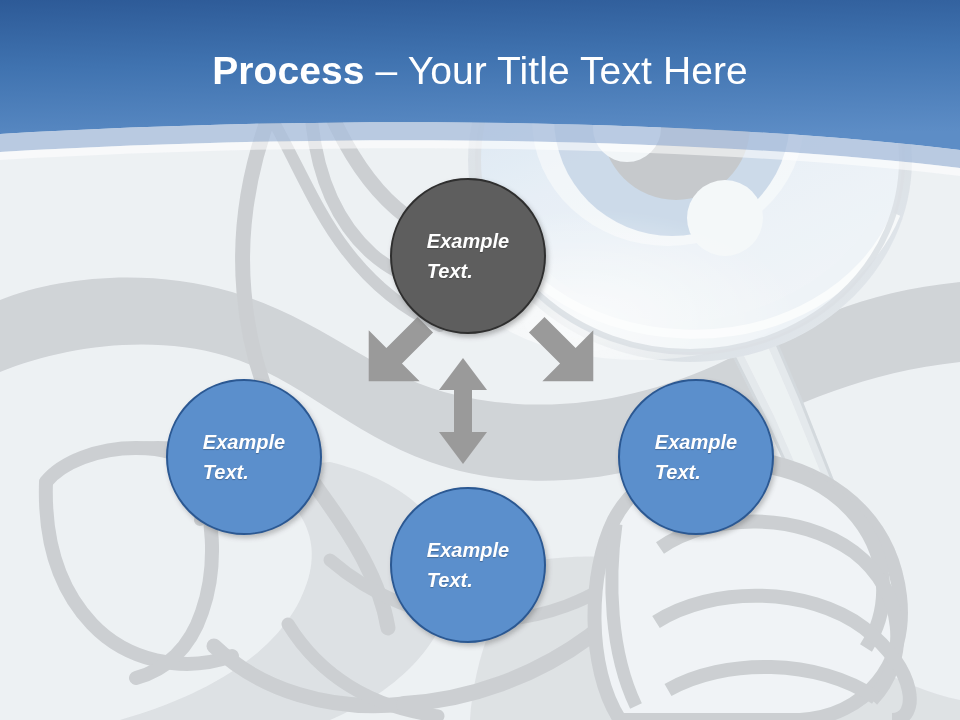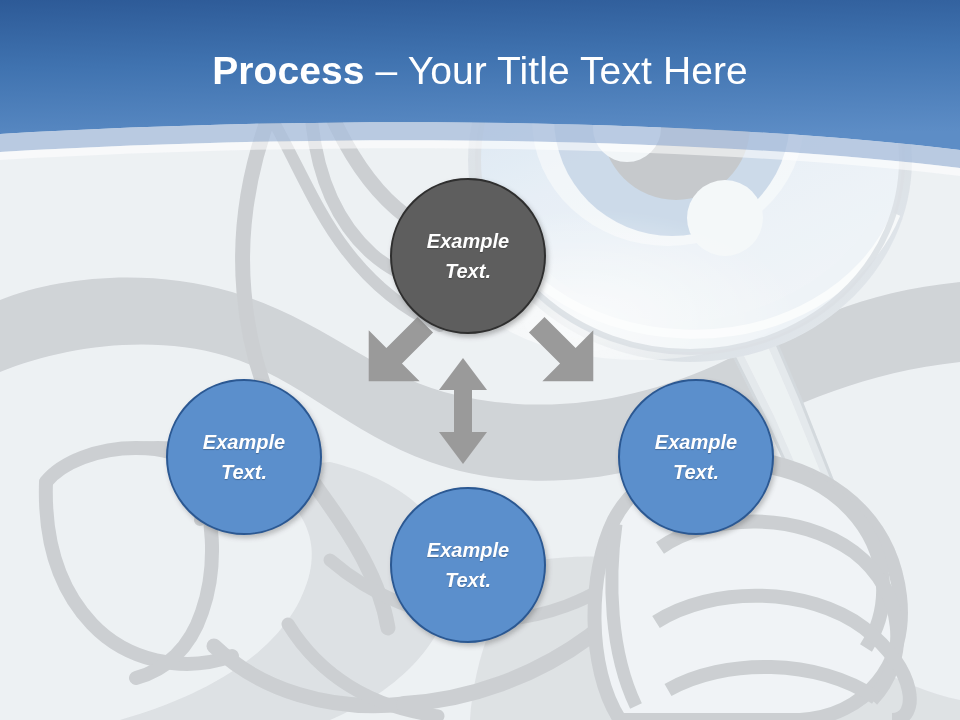--- a/index.html
+++ b/index.html
@@ -54,21 +54,21 @@
   
   .node {
     position: absolute;
     border-radius: 50%;
     box-sizing: border-box;
     display: flex;
     flex-direction: column;
     align-items: center;
     justify-content: center;
     z-index: 20;
-    text-align: center;
+    text-align: left;
   }
   .node .node-label {
     font-style: italic;
     font-weight: bold;
     font-size: 20px;
     line-height: 30px;
     color: #ffffff;
     text-shadow: 0 1px 1px rgba(0,0,0,0.25);
     pointer-events: none;
     white-space: pre-line;

